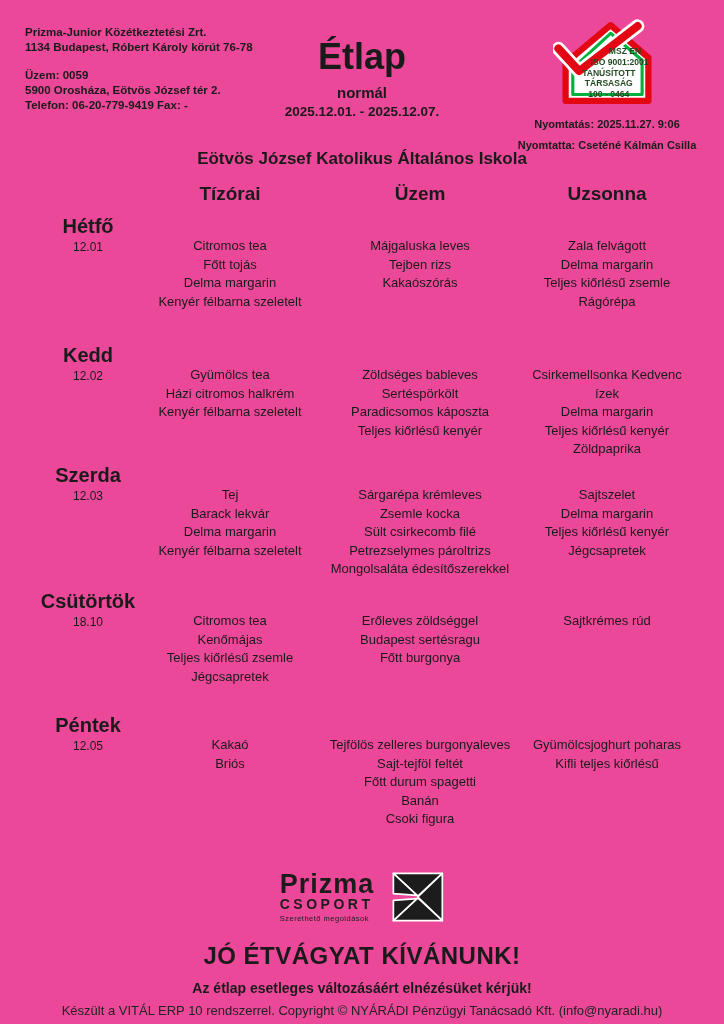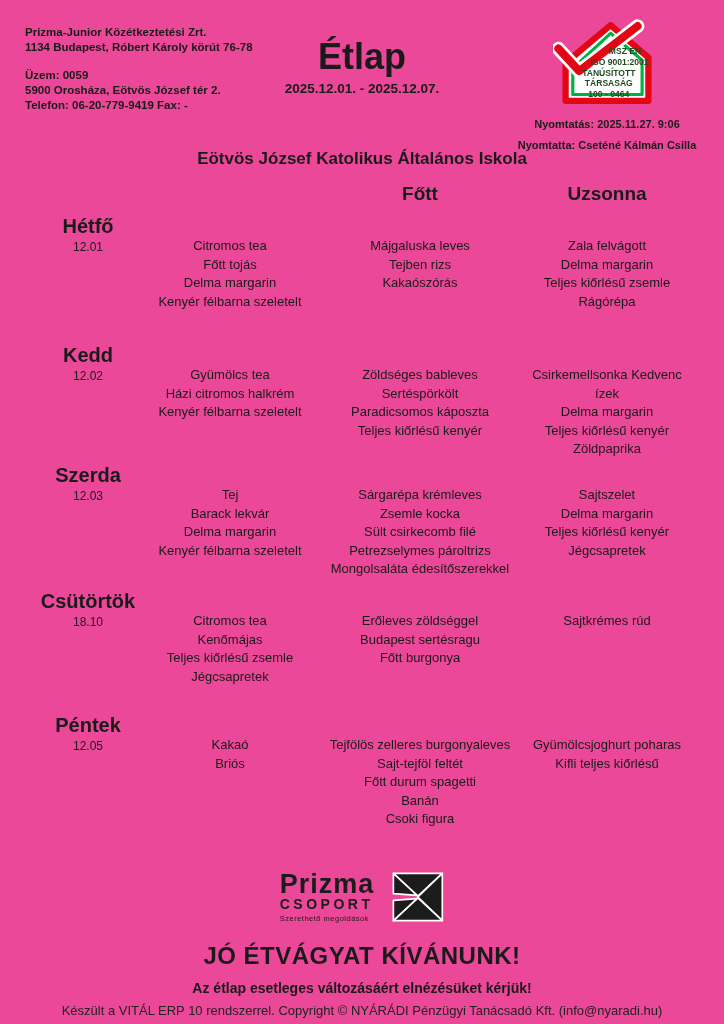--- a/index.html
+++ b/index.html
@@ -59,20 +59,21 @@
       <div>Prizma-Junior Közétkeztetési Zrt.</div>
       <div>1134 Budapest, Róbert Károly körút 76-78</div>
       <div class="gap"></div>
       <div>Üzem: 0059</div>
       <div>5900 Orosháza, Eötvös József tér 2.</div>
       <div>Telefon: 06-20-779-9419  Fax: -</div>
     </div>
 
     <div class="title-block">
       <h1>Étlap</h1>
+      <div class="menu-type">normál</div>
       <div class="date-range">2025.12.01. - 2025.12.07.</div>
     </div>
 
     <div class="cert-block">
       <svg class="cert-badge" viewBox="0 0 120 100" xmlns="http://www.w3.org/2000/svg">
         <path d="M 14 92 L 106 92 L 106 44 L 64 8 L 14 50 Z" fill="#ffffff" stroke="#e30613" stroke-width="7" stroke-linejoin="round"></path>
         <path d="M 22 85 L 99 85 L 99 47 L 64 17 L 22 56 Z" fill="none" stroke="#00b140" stroke-width="3.5" stroke-linejoin="round"></path>
         <path d="M 6 34 L 29 59 L 94 9" fill="none" stroke="#ffffff" stroke-width="15" stroke-linecap="round" stroke-linejoin="round"></path>
         <path d="M 6 34 L 29 59 L 94 9" fill="none" stroke="#e30613" stroke-width="9" stroke-linecap="round" stroke-linejoin="round"></path>
         <text x="80" y="40" text-anchor="middle" font-size="9.5" font-weight="bold" fill="#224a22">MSZ EN</text>
@@ -84,21 +85,22 @@
       <div class="print-info">
         <div>Nyomtatás: 2025.11.27. 9:06</div>
         <div>Nyomtatta: Cseténé Kálmán Csilla</div>
       </div>
     </div>
   </div>
 
   <div class="school">Eötvös József Katolikus Általános Iskola</div>
 
   <div class="cols-hdr">
-    <span class="ch-e">Főtt</span>
+    <span class="ch-t">Tízórai</span>
+    <span class="ch-e">Üzem</span>
     <span class="ch-u">Uzsonna</span>
   </div>
 
   <div class="rows">
 
     <div class="row" style="height:129px">
       <div class="day">
         <div class="day-name">Hétfő</div>
         <div class="day-date">12.01</div>
       </div>

